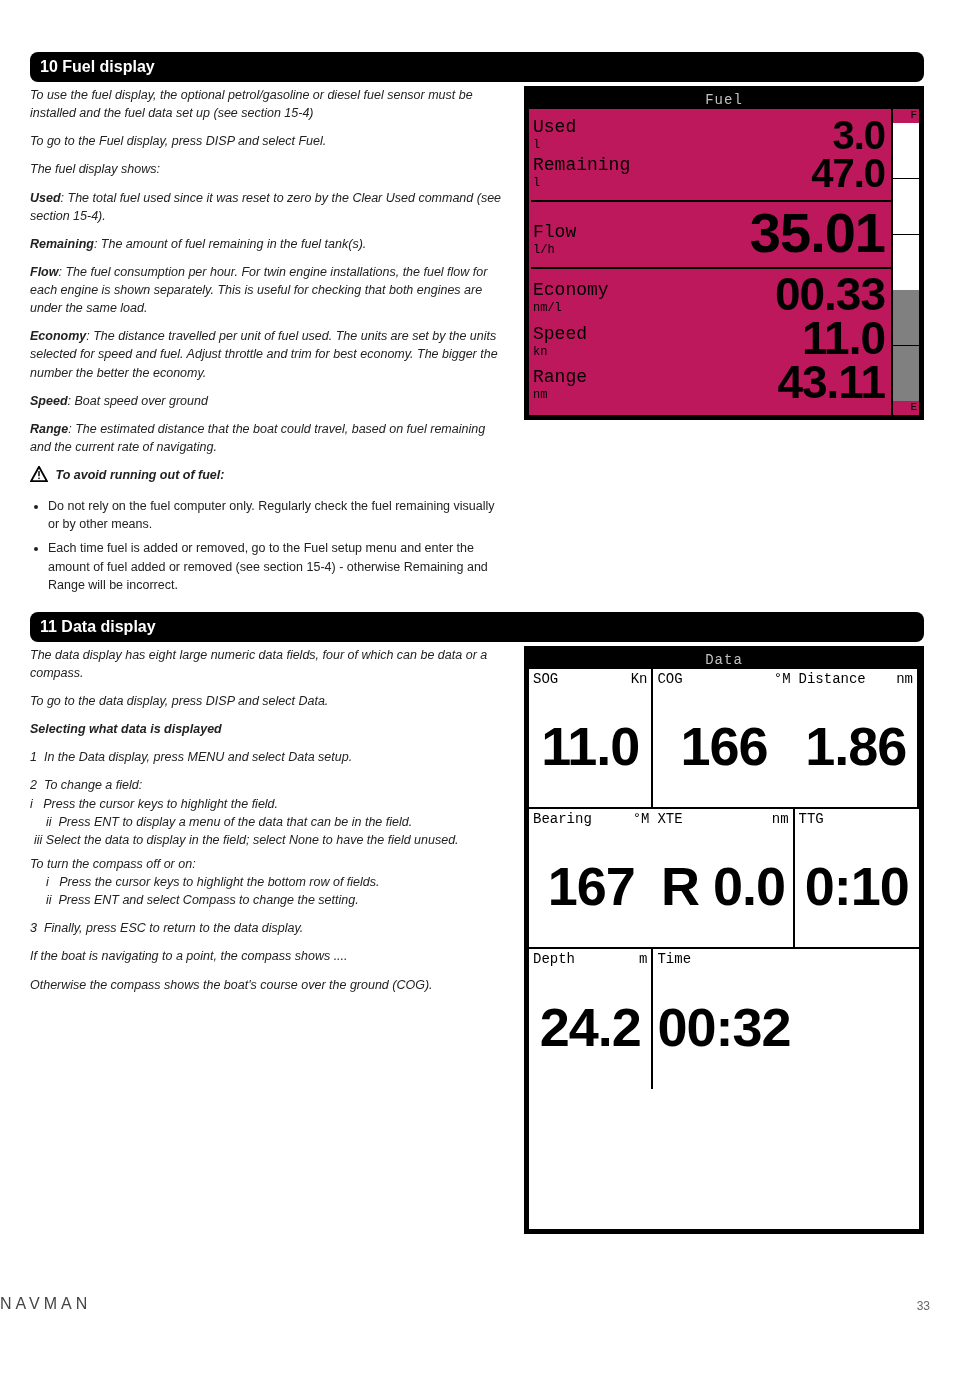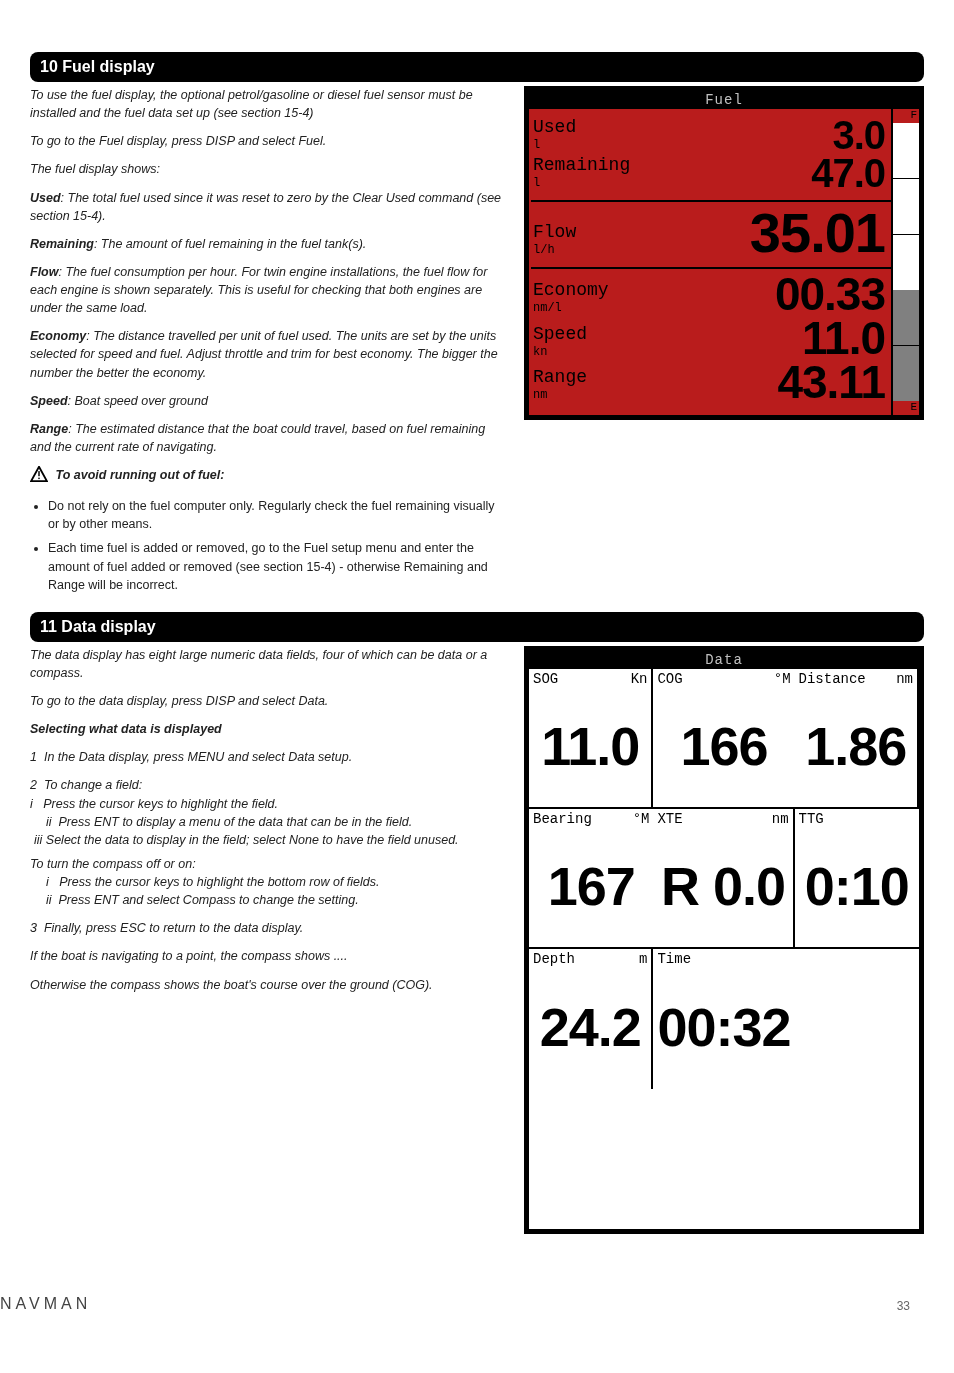--- a/index.html
+++ b/index.html
@@ -42,21 +42,21 @@
   }
   .left-col b { font-weight: bold; }
   .left-col ul { margin: 0 0 0 18px; padding:0; }
   .left-col li { margin-bottom: 6px; }
   .para { margin-bottom: 10px; font-style: italic; }
 
   
   .fuel-screen {
     width: 400px;
     border: 5px solid #000;
-    background: #b91c1c;
+    background: #be185d;
     font-family: "Arial", sans-serif;
   }
   .screen-title {
     background:#000; color:#c0c0c0; text-align:center;
     font-family: "Courier New", monospace; font-size:14px;
     letter-spacing:1px; height:18px; line-height:18px;
   }
   .fuel-body { display:flex; }
   .fuel-left { flex:1; padding: 3px 0 3px 2px; }
   .fuel-gauge {
@@ -134,21 +134,21 @@
     left:0; right:0;
     bottom: 60px;
     text-align:left;
     font-size:16px;
     color:#444;
     letter-spacing:4px;
   }
   .page-num {
     position:absolute;
     bottom: 60px;
-    right: 44px;
+    right: 24px;
     font-size:12px;
     color:#666;
   }
 </style>
 </head>
 <body>
 
 <div class="page">
 
   <div class="section-bar">10 Fuel display</div>

